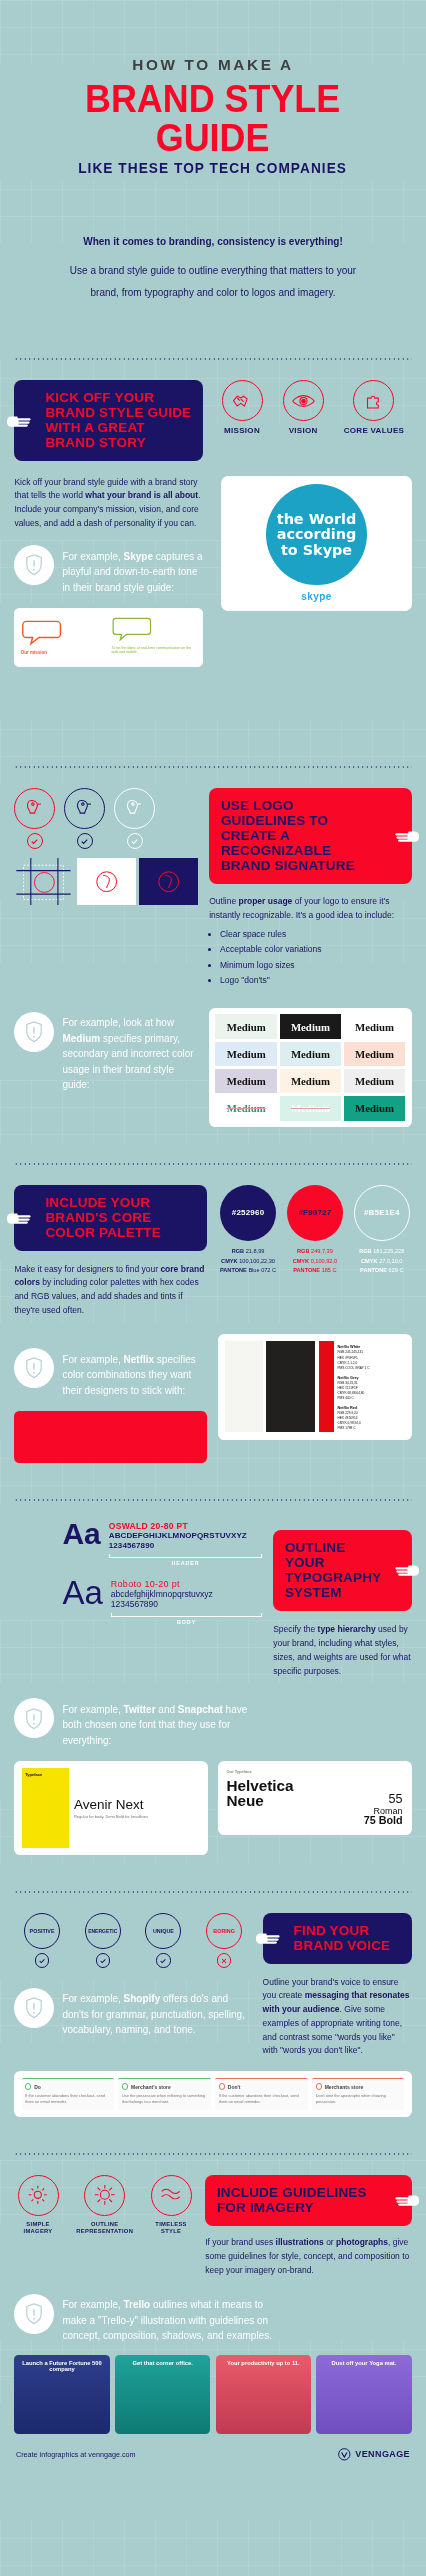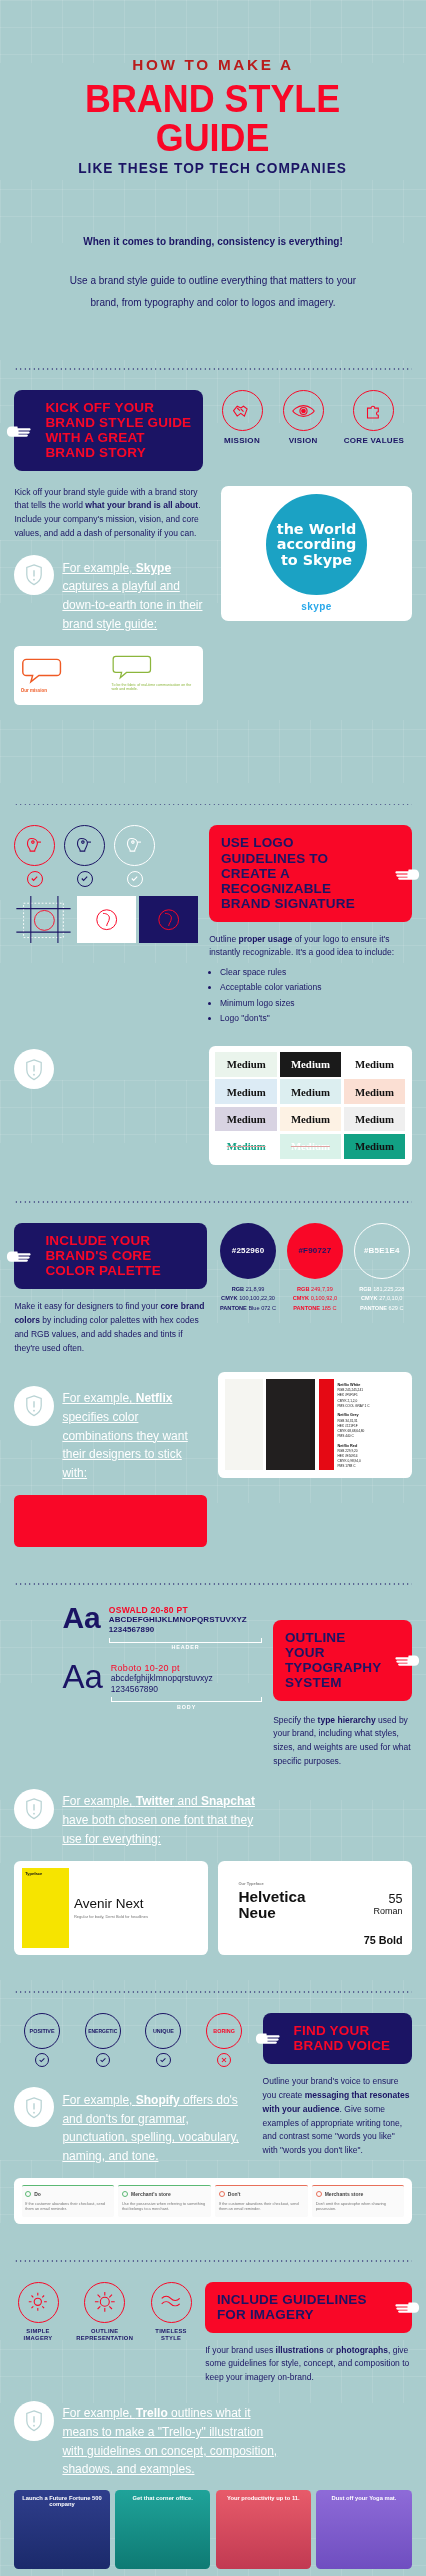--- a/index.html
+++ b/index.html
@@ -29,35 +29,35 @@
     background-size: 31px 27px;
     -webkit-mask-image: repeating-linear-gradient(to bottom, #000 0 63px, transparent 63px 180px);
             mask-image: repeating-linear-gradient(to bottom, #000 0 63px, transparent 63px 180px);
   }
   .wrap { position: relative; z-index: 2; padding: 0 14.4px; }
 
   
   .hdr { text-align: center; padding-top: 56px; }
   .hdr .l1 {
     font-size: 15.3px; letter-spacing: 2.7px; font-weight: 700;
-    color: #b91c1c; font-family: "Liberation Sans Narrow","Liberation Sans",sans-serif;
+    color: #404040; font-family: "Liberation Sans Narrow","Liberation Sans",sans-serif;
   }
   .hdr .l2 {
     font-size: 39px; line-height: 1; letter-spacing: 0px; font-weight: 700;
     color: #f90727; margin: 4.5px 0 3.6px;
     font-family: "Liberation Sans Narrow","Liberation Sans",sans-serif;
     transform: scaleX(.92); transform-origin: center;
   }
   .hdr .l3 {
     font-size: 14.4px; letter-spacing: 1.1px; font-weight: 700; color: #1b1464;
     font-family: "Liberation Sans Narrow","Liberation Sans",sans-serif;
     transform: scaleX(.95);
   }
   .intro { text-align: center; margin: 58px auto 0; width: 297px; line-height: 1.55; }
-  .intro .b { font-weight: 700; font-size: 10px; color: #1b1464; display:block; margin-bottom:18px;}
+  .intro .b { font-weight: 700; font-size: 10px; color: #1b1464; display:block; margin-bottom:8px;}
   .intro .t { font-weight: 400; font-size: 10px; color: #1b1464; }
 
   .divider {
     height: 1.8px; margin: 36px 0 20px;
     background-image: radial-gradient(circle, #1b1464 0.6px, transparent 0.7px);
     background-size: 4.5px 1.8px; background-repeat: repeat-x;
     opacity: .75;
   }
 
   
@@ -95,21 +95,21 @@
     font-size: 8px; font-weight: 700; margin-top: 5.4px; color: #1b1464;
     font-family: "Liberation Sans Narrow","Liberation Sans",sans-serif; letter-spacing: 0.3px;
   }
 
   
   .example { display: flex; gap: 8px; align-items: flex-start; margin-top: 14.4px; }
   .shield {
     flex: 0 0 40px; width: 40px; height: 40px; border-radius: 50%; background: #fff;
     display: flex; align-items: center; justify-content: center;
   }
-  .example-text { font-size: 12px; line-height: 1.55; color: #ffffff; padding-top: 3.6px; text-decoration: underline; }
+  .example-text { font-size: 10px; line-height: 1.55; color: #ffffff; padding-top: 3.6px; }
   .example-text b { font-weight: 700; }
 
   .card { background: #fff; border-radius: 6.3px; overflow: hidden; }
 
   
   .swatch-row { display: flex; gap: 7.2px; justify-content: center; }
   .swatch { text-align: center; flex: 1; }
   .sw-circle {
     width: 56px; height: 56px; border-radius: 50%; margin: 0 auto;
     display: flex; align-items: center; justify-content: center;
@@ -172,21 +172,21 @@
     display:flex; align-items:center; justify-content:center; text-align:center;
     color:#fff; font-size:14.4px; font-weight:700; line-height:1.05; font-family:"DejaVu Sans",sans-serif;
   }
   .skype-wm { color:#28a8ea; font-weight:700; font-size:10px; letter-spacing:0.4px; }
   .mini-card { background:#fff; border-radius:5.4px; padding:6.3px; }
   .netflix-card { background:#fff; border-radius:6.3px; padding:7.2px; display:flex; gap:3.6px; height: 106px;}
   .nf-swatch { flex:1; }
   .nf-text { flex:0 0 67px; font-size:3.2px; line-height:1.6; color:#111; }
   .nf-text b { font-size:3.8px; display:block; margin-top:3.6px; }
   .avenir-card { background:#fff; border-radius:6.3px; padding:7.2px; height: 94px; display:flex; gap:5.4px;}
-  .helv-card { background:#fff; border-radius:6.3px; padding:20px; height: 94px; position: relative; }
+  .helv-card { background:#fff; border-radius:6.3px; padding:8px; height: 74px; position: relative; }
 </style>
 </head>
 <body>
 
 <div class="page">
   <div class="cubes"></div>
 
   <div class="wrap">
 
     <div class="hdr">
@@ -375,20 +375,23 @@
 
     <div class="row" style="margin-top:18px;">
       <div class="col" style="flex:0 0 184px;">
         <div class="example" style="margin-top:3.6px;">
           <div class="shield">
             <svg width="20" height="23.4" viewBox="0 0 22 26" fill="none" stroke="#b9d3d4" stroke-width="1.4">
               <path d="M11 2l8 3v8c0 6-4 9-8 11-4-2-8-5-8-11V5z"></path>
               <path d="M11 8v7" stroke-width="1.6"></path>
                 <circle cx="11" cy="18.5" r="1" fill="#b9d3d4" stroke="none"></circle>
             </svg>
+          </div>
+          <div class="example-text">
+            <span>For example, look at how </span><b>Medium</b><span> specifies primary, secondary and incorrect color usage in their brand style guide:</span>
           </div>
         </div>
       </div>
       <div class="col">
         <div class="card">
           <div class="med-grid">
             <div class="med" style="background:#eaf4ec;color:#111;">Medium</div>
             <div class="med" style="background:#1a1a1a;color:#fff;">Medium</div>
             <div class="med" style="background:#fff;color:#111;">Medium</div>
             <div class="med" style="background:#dcebf5;color:#111;">Medium</div>
@@ -516,21 +519,21 @@
           <div class="tinfo" style="flex:1;">
             <div class="tname body">Roboto 10-20 pt</div>
             <div class="tset body">abcdefghijklmnopqrstuvxyz</div>
             <div class="tset body">1234567890</div>
             <div class="brace"></div>
             <div class="brace-label">BODY</div>
           </div>
         </div>
       </div>
       <div class="col">
-        <div class="banner red" style="margin-top:15px;">
+        <div class="banner red" style="margin-top:9px;">
           <svg class="hand right" viewBox="0 0 30 18">
             <path fill="#ffffff" d="M28 9c0-3-2-5-5-5h-6c-1 0-1 .6-1 1v1H3c-1 0-1.6.5-1.6 1.2S2 8.5 3 8.5h12v1H4c-1 0-1.6.5-1.6 1.2S3 12 4 12h11v1H6c-1 0-1.6.5-1.6 1.2S5 15.4 6 15.4h17c3 0 5-2 5-5z"></path>
           </svg>
           <span>OUTLINE YOUR TYPOGRAPHY SYSTEM</span>
         </div>
         <div class="body-text" style="margin-top:12.6px;">
           <span>Specify the </span><b>type hierarchy</b><span> used by your brand, including what styles, sizes, and weights are used for what specific purposes.</span>
         </div>
       </div>
     </div>

